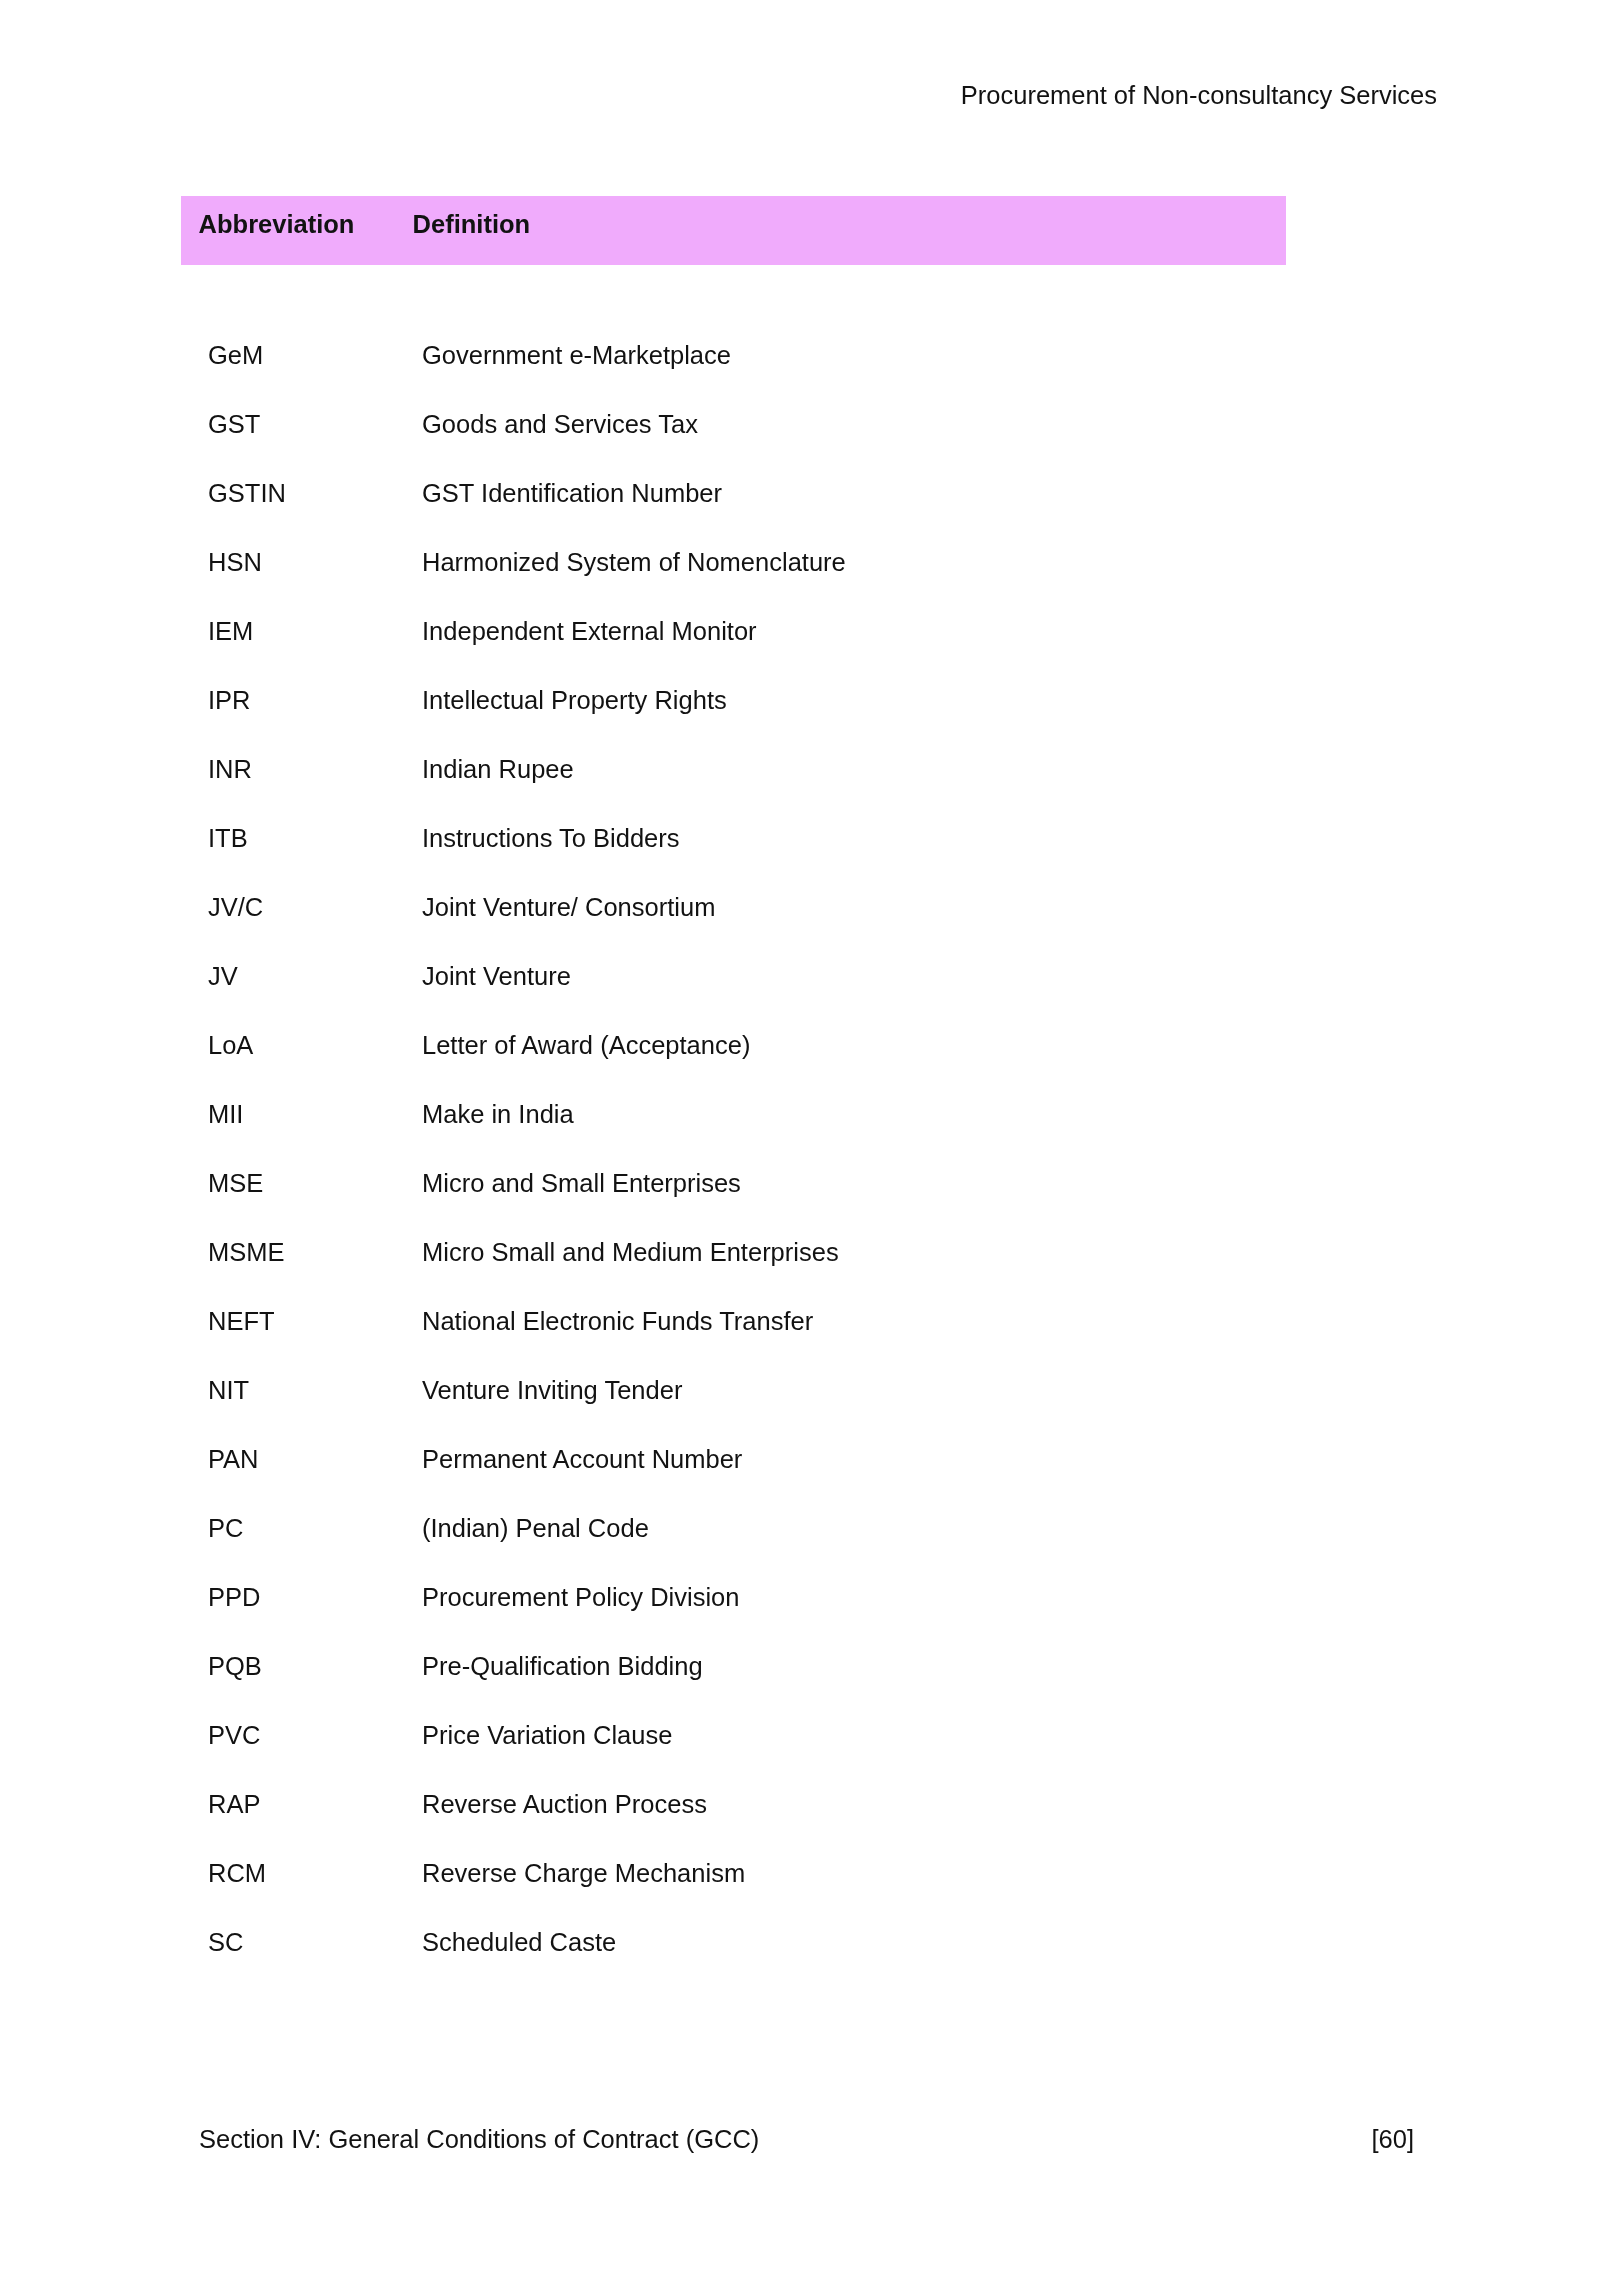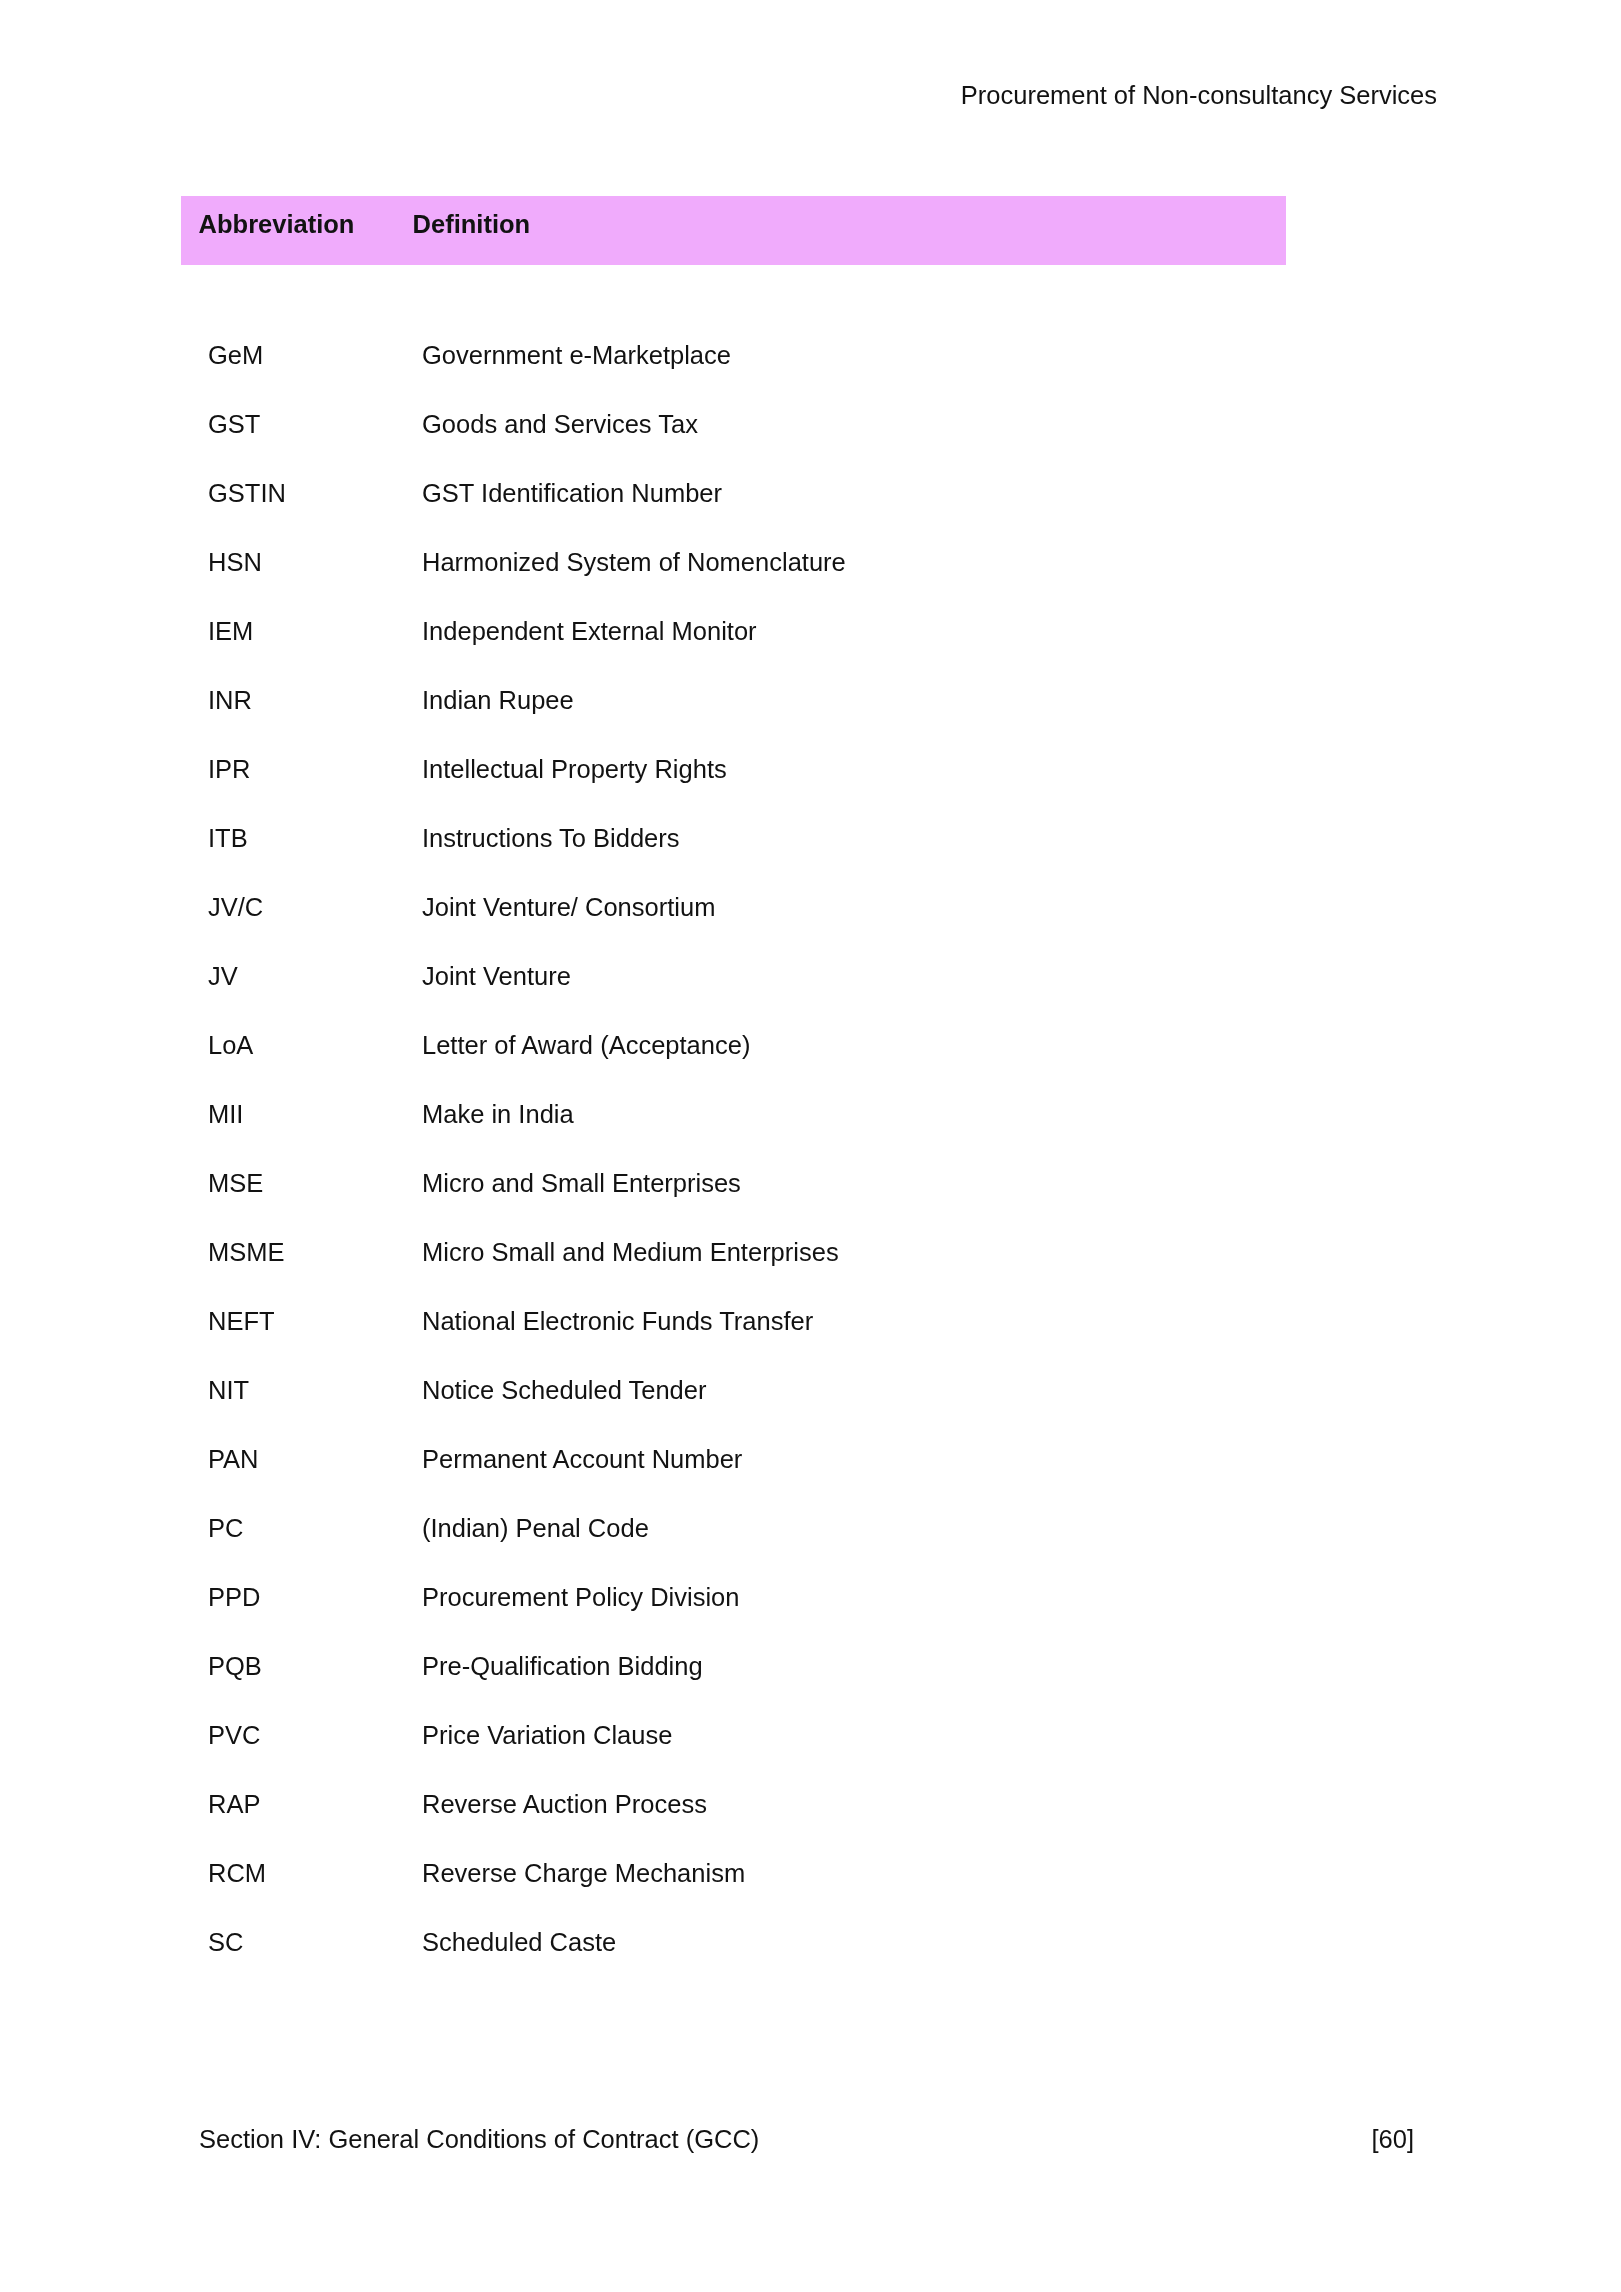--- a/index.html
+++ b/index.html
@@ -110,30 +110,30 @@
     <span class="cell-abbr">HSN</span>
     <span class="cell-def">Harmonized System of Nomenclature</span>
   </div>
 
   <div class="table-row">
     <span class="cell-abbr">IEM</span>
     <span class="cell-def">Independent External Monitor</span>
   </div>
 
   <div class="table-row">
+    <span class="cell-abbr">IPR</span>
+    <span class="cell-def">Intellectual Property Rights</span>
+  </div>
+
+  <div class="table-row">
     <span class="cell-abbr">INR</span>
     <span class="cell-def">Indian Rupee</span>
   </div>
 
   <div class="table-row">
-    <span class="cell-abbr">IPR</span>
-    <span class="cell-def">Intellectual Property Rights</span>
-  </div>
-
-  <div class="table-row">
     <span class="cell-abbr">ITB</span>
     <span class="cell-def">Instructions To Bidders</span>
   </div>
 
   <div class="table-row">
     <span class="cell-abbr">JV/C</span>
     <span class="cell-def">Joint Venture/ Consortium</span>
   </div>
 
   <div class="table-row">
@@ -162,21 +162,21 @@
   </div>
 
 
   <div class="table-row">
     <span class="cell-abbr">NEFT</span>
     <span class="cell-def">National Electronic Funds Transfer</span>
   </div>
 
   <div class="table-row">
     <span class="cell-abbr">NIT</span>
-    <span class="cell-def">Notice Scheduled Tender</span>
+    <span class="cell-def">Venture Inviting Tender</span>
   </div>
 
   <div class="table-row">
     <span class="cell-abbr">PAN</span>
     <span class="cell-def">Permanent Account Number</span>
   </div>
 
   <div class="table-row">
     <span class="cell-abbr">PC</span>
     <span class="cell-def">(Indian) Penal Code</span>

